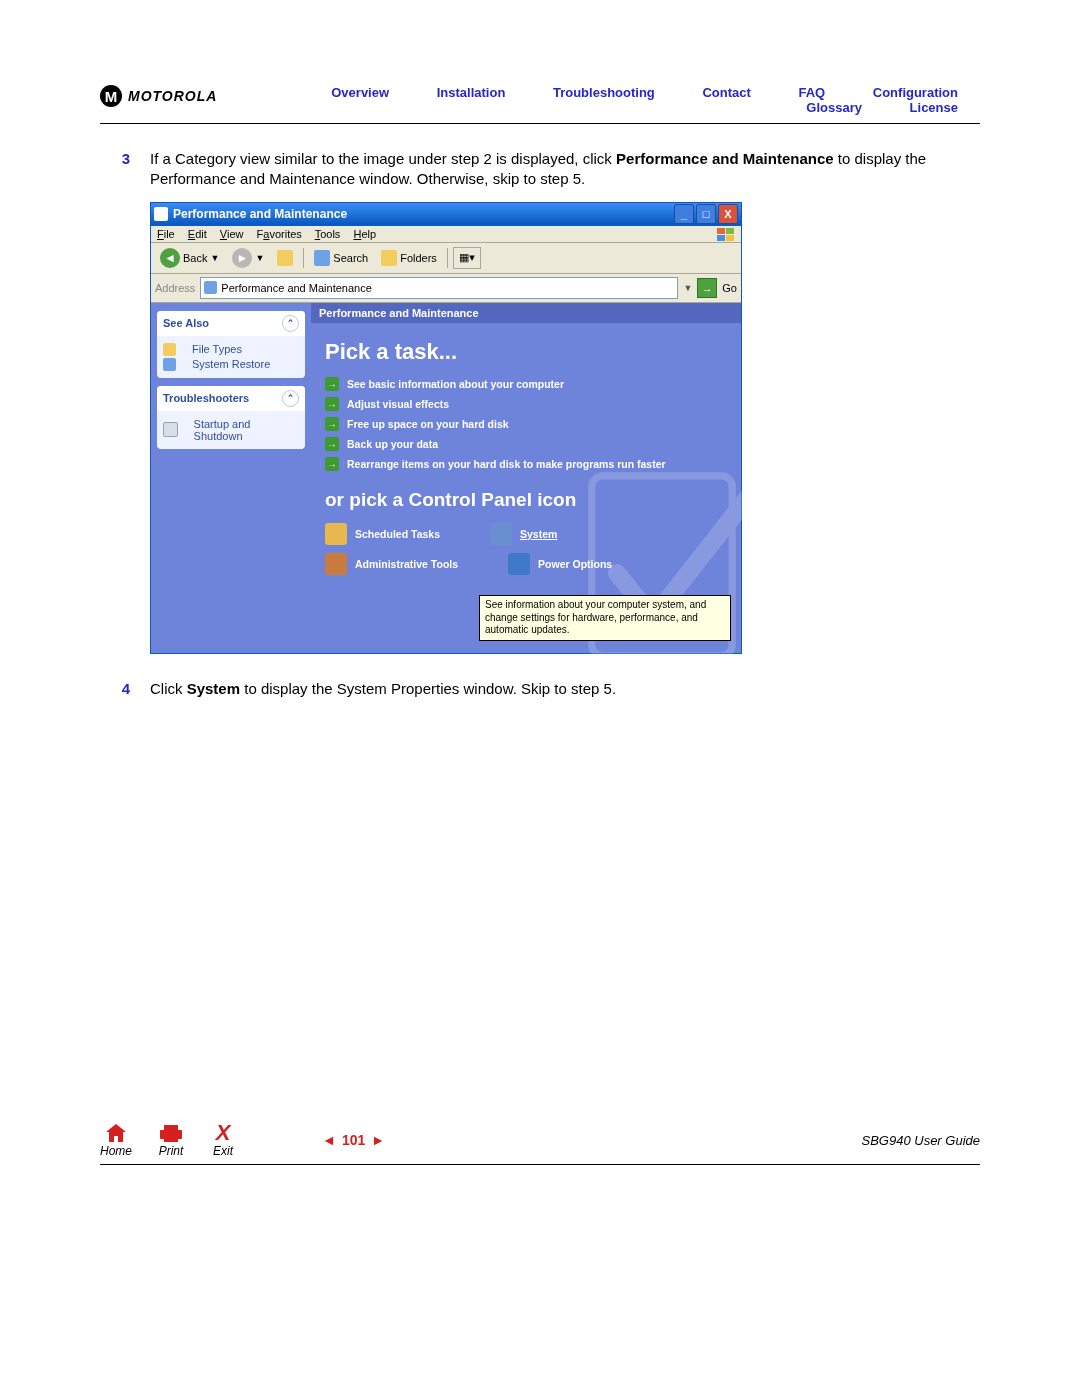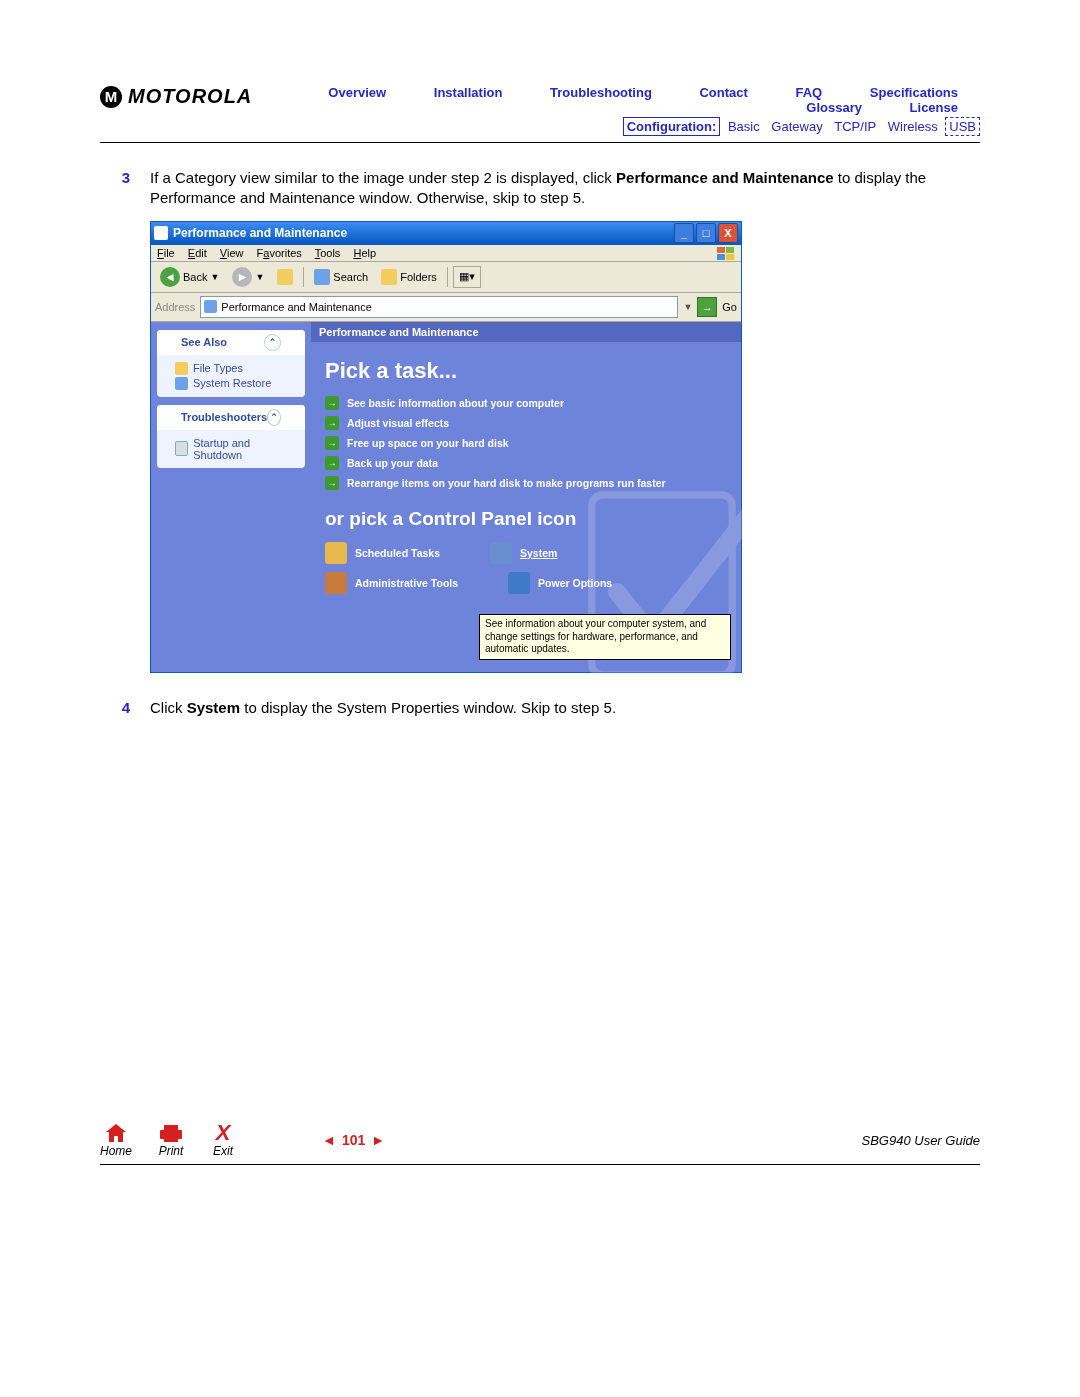--- a/index.html
+++ b/index.html
@@ -1,21 +1,21 @@
 <!DOCTYPE html>
 <html><head>
 <meta charset="utf-8">
 <style>
 html,body{margin:0;padding:0;background:#fff;font-family:Arial,Helvetica,sans-serif;color:#000}
 .page{width:1080px;height:1397px;position:relative;margin:0 auto;background:#fff}
 .content{position:absolute;left:100px;top:85px;width:880px}
 .header{display:flex;align-items:flex-start}
 .logo-wrap{display:flex;align-items:center;gap:6px}
 .logo-circle{width:22px;height:22px;border-radius:50%;background:#000;color:#fff;display:flex;align-items:center;justify-content:center;font-size:15px;font-weight:bold}
-.logo-text{font-family:Arial,sans-serif;font-weight:bold;font-size:20px;font-style:italic;letter-spacing:1px}
+.logo-text{font-family:Arial,sans-serif;font-weight:bold;font-size:14px;font-style:italic;letter-spacing:1px}
 .navs{flex:1;text-align:right}
 .top-nav{font-size:13px;font-weight:bold;color:#2626c9}
 .top-nav span{margin:0 22px;cursor:pointer}
 .sub-nav{margin-top:4px;font-size:13px}
 .sub-nav .boxed{border:1px solid #2626c9;padding:1px 3px;color:#2626c9;font-weight:bold}
 .sub-nav .nl{color:#2626c9;margin:0 4px;cursor:pointer}
 .sub-nav .dashed{border:1px dashed #2626c9;padding:1px 3px;color:#2626c9}
 hr.hdr{margin-top:8px;border:none;border-top:1px solid #000}
 .step{display:flex;margin-top:25px;font-size:15px;line-height:1.35}
 .step-num{width:30px;flex:none;font-weight:bold;color:#2626c9;text-align:right;padding-right:20px}
@@ -42,24 +42,24 @@
 .ticon{width:16px;height:16px;background:#f2cd5d;border-radius:2px;display:inline-block}
 .ticon.blue{background:#6ea1e6}
 .viewbtn{width:26px;height:20px;border:1px solid #aca899;display:inline-flex;align-items:center;justify-content:center}
 .addrbar{background:#ece9d8;padding:3px 4px;border-bottom:1px solid #aca899;display:flex;align-items:center;gap:5px}
 .addrbar .lbl{color:#888}
 .addrbar .fld{flex:1;background:#fff;border:1px solid #7f9db9;height:18px;padding:1px 3px;display:flex;align-items:center;gap:4px}
 .addrbar .go{background:#4da23f;color:#fff;width:18px;height:18px;display:flex;align-items:center;justify-content:center;border:1px solid #2d7423}
 .body-row{display:flex;min-height:350px}
 .side{width:148px;background:#6e83da;padding:8px 6px}
 .pane{background:#eff3ff;border-radius:4px;margin-bottom:8px;overflow:hidden}
-.pane-h{background:#fff;padding:4px 24px;color:#2f4ea1;font-weight:bold;display:flex;align-items:center;justify-content:space-between;font-size:11px}
+.pane-h{background:#fff;padding:4px 6px;color:#2f4ea1;font-weight:bold;display:flex;align-items:center;justify-content:space-between;font-size:11px}
 .pane-h .chev{width:15px;height:15px;border:1px solid #b8c5e8;border-radius:50%;display:inline-flex;align-items:center;justify-content:center;color:#2f4ea1;font-size:9px}
 .pane-b{padding:5px 6px}
-.pane-b a{color:#2f4ea1;text-decoration:none;display:flex;align-items:center;gap:5px;margin:2px 12px;font-size:11px}
+.pane-b a{color:#2f4ea1;text-decoration:none;display:flex;align-items:center;gap:16px;margin:2px 0;font-size:11px}
 .sicon{width:13px;height:13px;display:inline-block;border-radius:2px}
 .main{flex:1;background:#6e83da;position:relative;padding:0}
 .cat-h{background:#5468c0;color:#fff;font-weight:bold;padding:4px 8px;font-size:11px}
 .main-inner{padding:12px 14px;color:#fff}
 .h1{font-size:22px;font-weight:bold;margin:4px 0 12px}
 .h2{font-size:19px;font-weight:bold;margin:18px 0 12px}
 .task{display:flex;align-items:center;gap:8px;margin:6px 0;font-weight:bold;font-size:10.5px}
 .arrow{width:14px;height:14px;background:#3d9a2f;border-radius:2px;display:inline-flex;align-items:center;justify-content:center;color:#e8f5e3;font-size:10px;font-weight:bold}
 .cpl-row{display:flex;gap:50px;margin:8px 0}
 .cpl{display:flex;align-items:center;gap:8px;font-weight:bold;font-size:10.5px}
@@ -87,31 +87,23 @@
         <div class="logo-circle">M</div>
         <div class="logo-text">MOTOROLA</div>
       </div>
       <div class="navs">
         <div class="top-nav">
           <span>Overview</span>
           <span>Installation</span>
           <span>Troubleshooting</span>
           <span>Contact</span>
           <span>FAQ</span>
-          <span>Specifications</span>
+          <span>Configuration</span>
           <span>Glossary</span>
           <span>License</span>
-        </div>
-        <div class="sub-nav">
-          <span class="boxed">Configuration:</span>
-          <span class="nl">Basic</span>
-          <span class="nl">Gateway</span>
-          <span class="nl">TCP/IP</span>
-          <span class="nl">Wireless</span>
-          <span class="dashed">USB</span>
         </div>
       </div>
     </div>
     <hr class="hdr">
 
     <div class="step">
       <div class="step-num">3</div>
       <div class="step-text">
         <span>If a Category view similar to the image under step 2 is displayed, click </span><b>Performance and Maintenance</b><span> to display the Performance and Maintenance window. Otherwise, skip to step 5.</span>
       </div>

